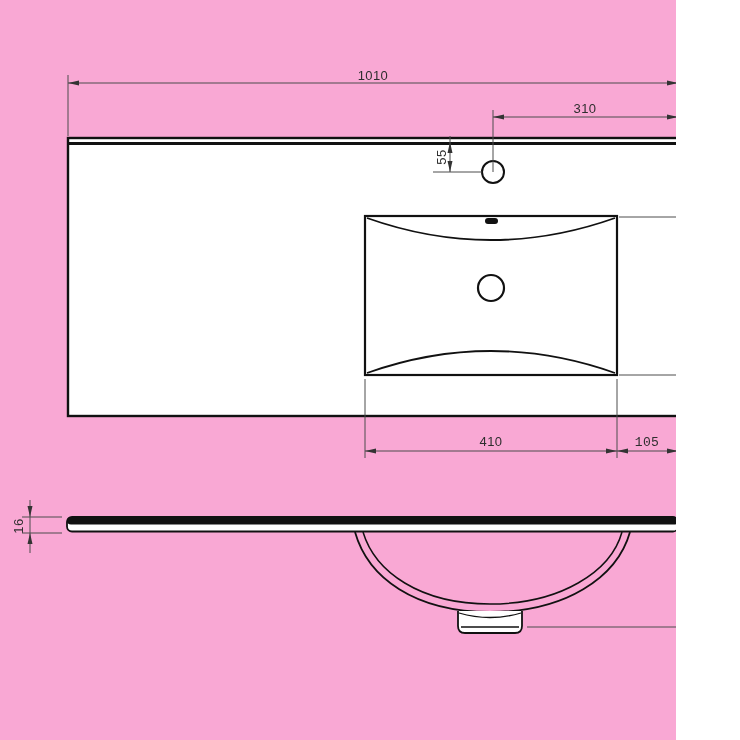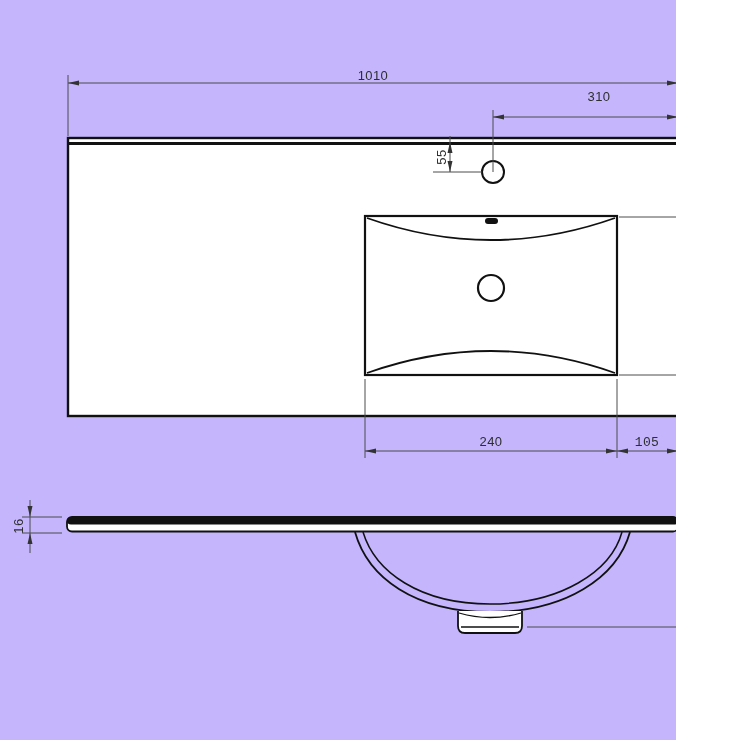--- a/index.html
+++ b/index.html
@@ -1,19 +1,19 @@
 <!DOCTYPE html>
 <html><head>
 <meta charset="utf-8">
 <style>
   html,body { margin:0; padding:0; background:#fff; }
   .canvas {
     position:relative;
     width:676px; height:740px;
-    background:#c4b5fd;
+    background:#f9a8d4;
     font-family:"Liberation Sans", sans-serif;
     overflow:hidden;
   }
   .drawing-svg { position:absolute; left:0; top:0; }
   .dim-label {
     position:absolute;
     font-size:13px;
     line-height:13px;
     color:#2e2e2e;
     letter-spacing:.4px;
@@ -127,29 +127,29 @@
       <g>
         <line x1="697" y1="530" x2="697" y2="627"></line>
         <path d="M697 530 L694.5 541 L699.5 541 Z" fill="#333" stroke="none"></path>
         <path d="M697 627 L694.5 616 L699.5 616 Z" fill="#333" stroke="none"></path>
       </g>
     </g>
   </svg>
 
   <span class="dim-label" style="left:373px; top:75px;">1010</span>
 
-  <span class="dim-label" style="left:585px; top:96px;margin-left:14px;">310</span>
+  <span class="dim-label" style="left:585px; top:108px;">310</span>
 
   <span class="dim-label rot" style="left:441px; top:157px;">55</span>
 
   <span class="dim-label rot" style="left:702px; top:180px;">130</span>
 
   <span class="dim-label rot" style="left:702px; top:296px;">260</span>
 
-  <span class="dim-label" style="left:491px; top:441px;">240</span>
+  <span class="dim-label" style="left:491px; top:441px;">410</span>
 
   <span class="dim-label" style="left:647px; top:442px;font-family:Liberation Mono, monospace;">105</span>
 
   <span class="dim-label rot" style="left:18px; top:526px;">16</span>
 
   <span class="dim-label rot" style="left:688px; top:578px;">164</span>
 
 </div>
 
 </body></html>

